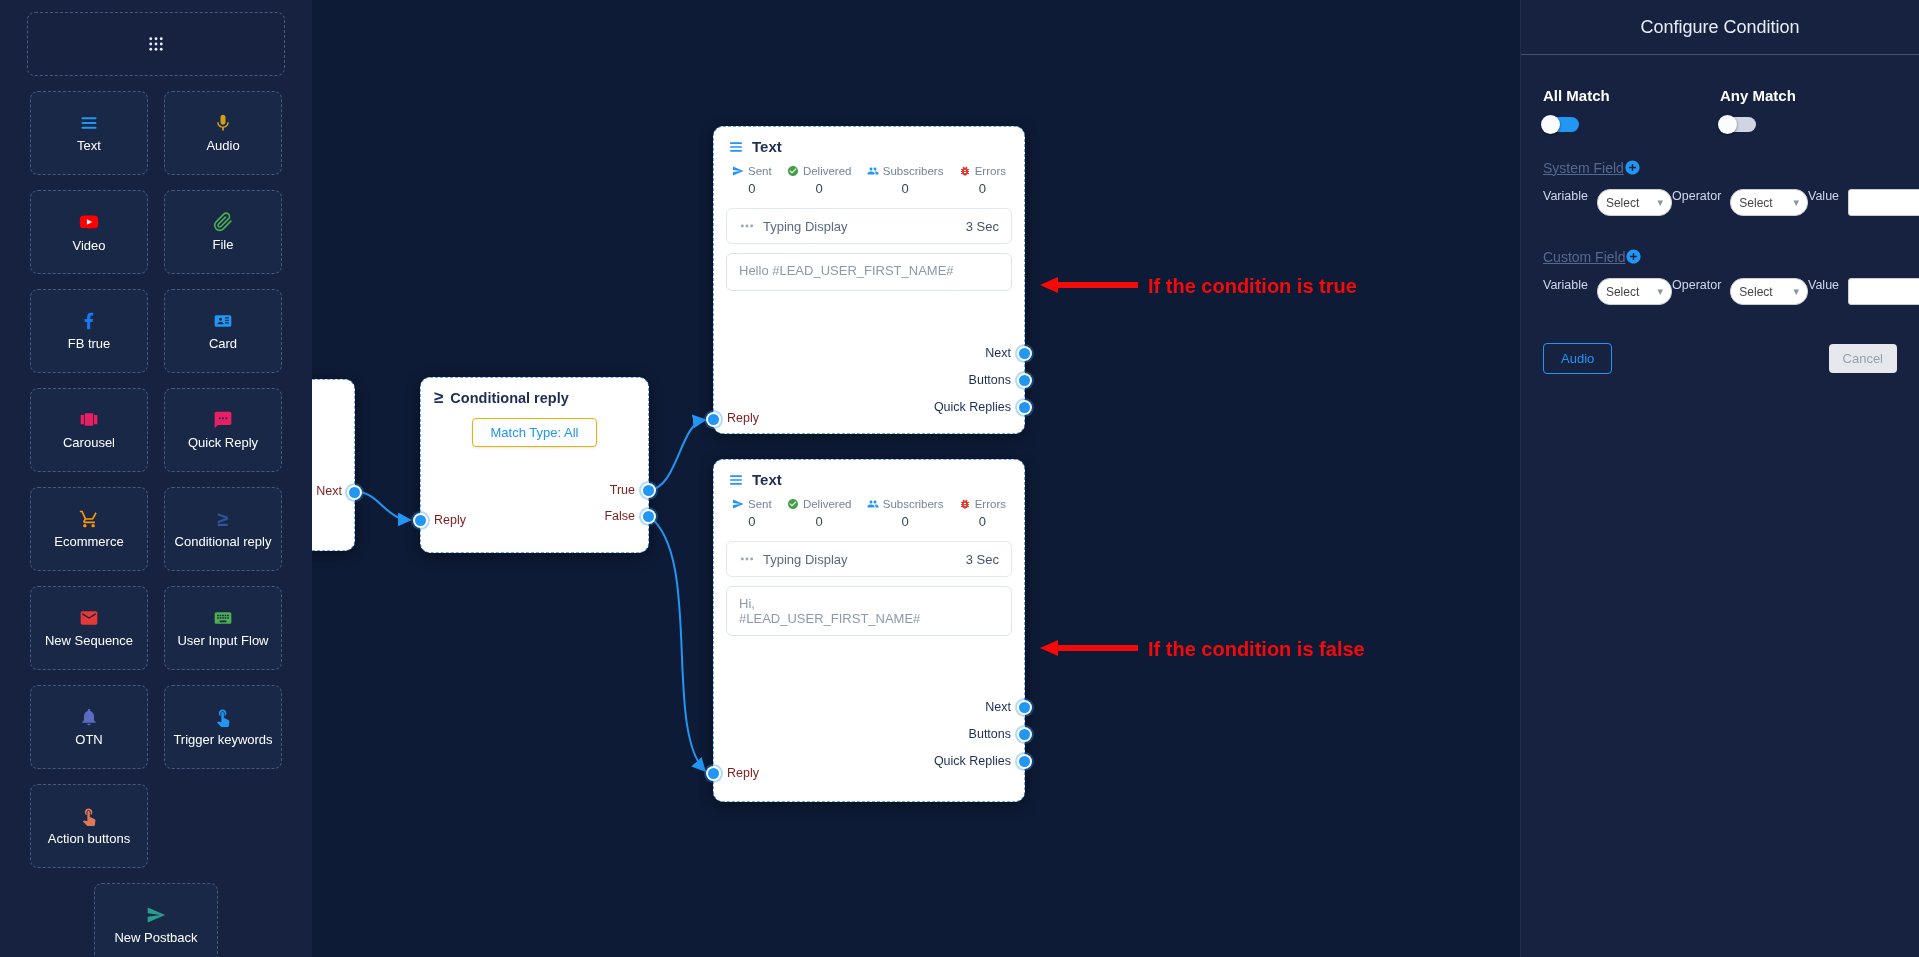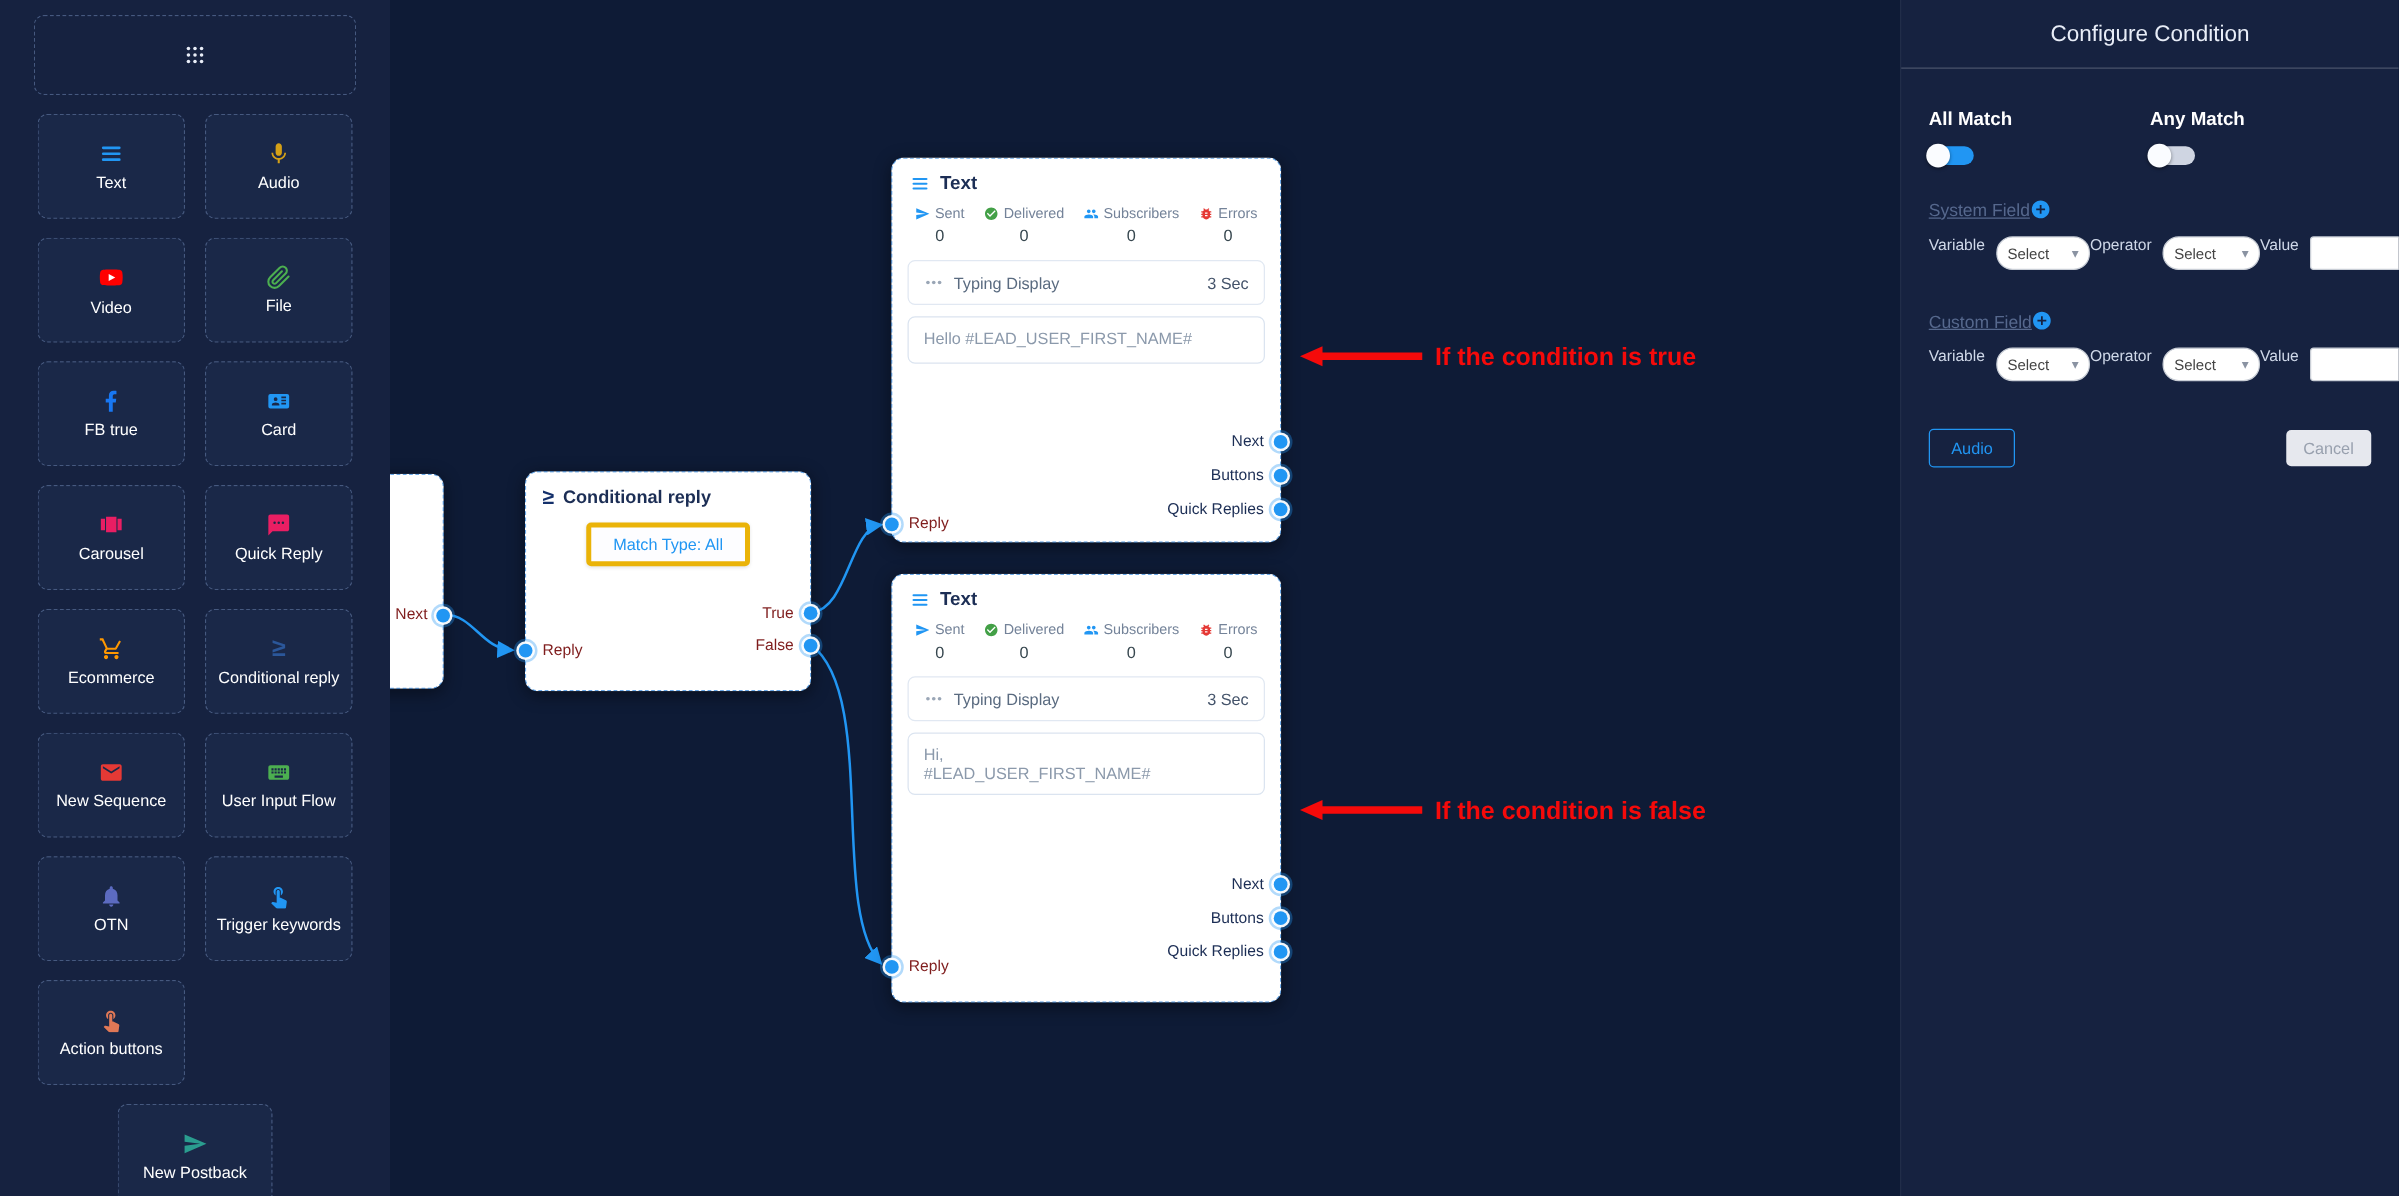--- a/index.html
+++ b/index.html
@@ -62,21 +62,21 @@
   .partial-node .node-label { position:absolute; right:12px; top:104px; }
 
   
   .cond-node { left:108px; top:377px; width:229px; height:176px; }
   .cond-header { display:flex; align-items:center; gap:7px; padding:11px 13px 5px; }
   .cond-title { font-size:14.5px; font-weight:bold; color:#1c2e55; }
   .gte-ic { font-size:17px; font-weight:bold; color:#14306b; line-height:17px; }
   .match-btn {
     margin:7px auto 0; display:block; width:fit-content; padding:6px 18px;
     font-size:13px; color:#2196f3; background:#fdfdff;
-    border:4px solid #eab308; border-radius:4px;
+    border:1px solid #eab308; border-radius:4px;
     box-shadow:0 1px 3px rgba(0,0,0,.10); cursor:pointer;
     font-family:"Liberation Sans", sans-serif;
   }
   .cond-true  { position:absolute; right:13px; top:105px; }
   .cond-false { position:absolute; right:13px; top:131px; }
   .cond-reply { position:absolute; left:13px;  top:135px; }
 
   
   .text-node { width:312px; left:401px; }
   .tn1 { top:126px; height:308px; }

